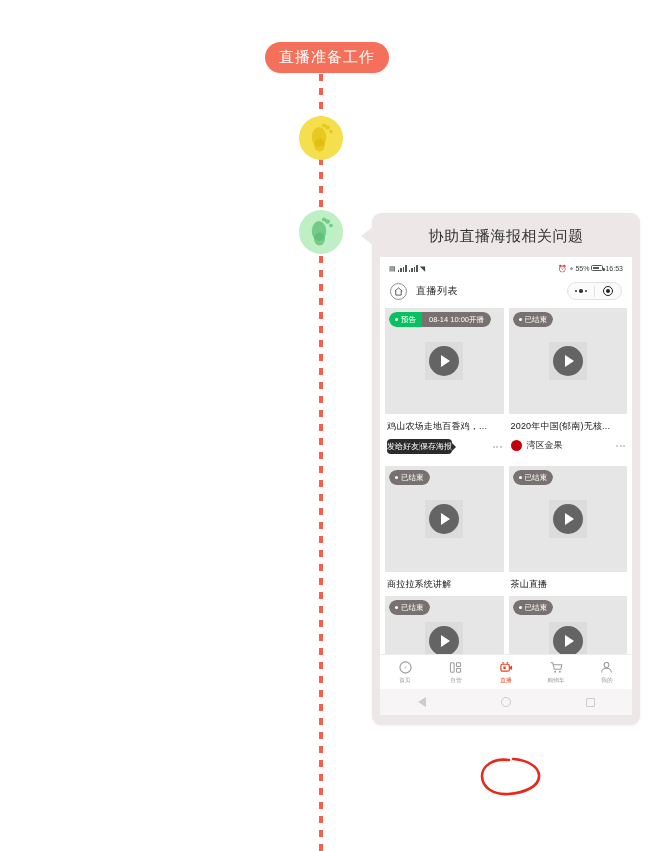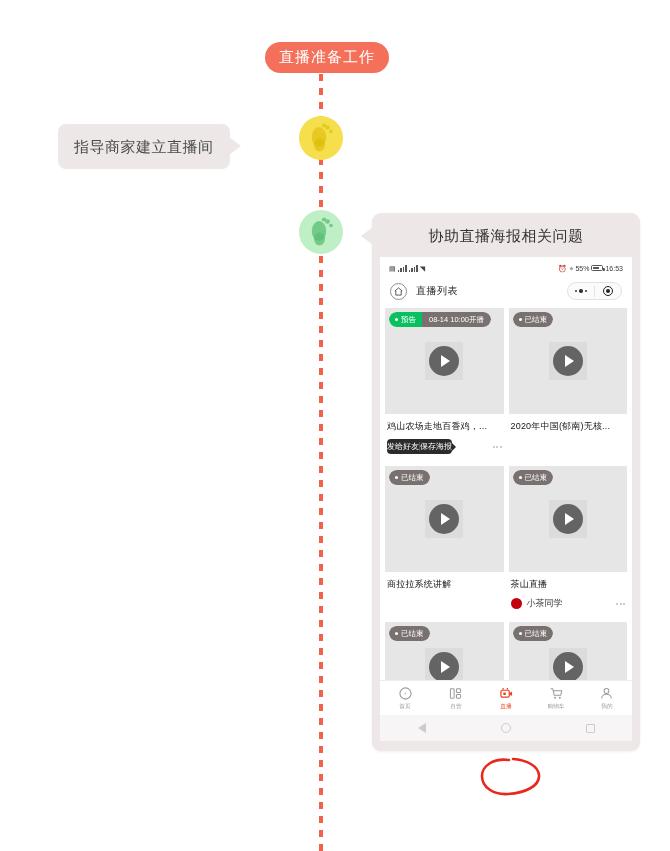--- a/index.html
+++ b/index.html
@@ -302,24 +302,20 @@
 </style>
 </head>
 <body>
 
 <div id="root">
 
   <div class="timeline-line"></div>
 
   <div class="top-pill">直播准备工作</div>
 
-  <div class="callout callout-left">
-    <span>指导商家建立直播间</span>
-    <span class="tail"></span>
-  </div>
 
   <div class="node yellow">
     <svg viewBox="0 0 26 30">
       <ellipse cx="11" cy="14" rx="7.2" ry="10" fill="#D9B800" opacity="0.55"></ellipse>
       <ellipse cx="19.5" cy="4.5" rx="2.4" ry="2.2" fill="#D9B800" opacity="0.55"></ellipse>
       <ellipse cx="23" cy="8.5" rx="1.9" ry="1.8" fill="#D9B800" opacity="0.55"></ellipse>
       <ellipse cx="16" cy="2.5" rx="2.1" ry="2" fill="#D9B800" opacity="0.55"></ellipse>
       <ellipse cx="11.5" cy="22" rx="5.5" ry="6.5" fill="#D9B800" opacity="0.55"></ellipse>
     </svg>
   </div>
@@ -436,20 +432,31 @@
                   <b style="font-weight:400">已结束</b>
                 </span>
             </div>
             <div class="playwrap">
                 <div class="play">
                   <span></span>
                 </div>
               </div>
           </div>
           <div class="card-title">2020年中国(郁南)无核...</div>
+          <div class="card-meta">
+            <div class="author">
+              <span class="avatar"></span>
+              <span class="author-name">湾区金果</span>
+            </div>
+            <div class="meta-dots">
+                <i></i>
+                <i></i>
+                <i></i>
+              </div>
+          </div>
         </div>
 
         <div class="card">
           <div class="thumb">
             <div class="badge">
               <span class="state ended">
                   <i></i>
                   <b style="font-weight:400">已结束</b>
                 </span>
             </div>
@@ -470,31 +477,20 @@
                   <b style="font-weight:400">已结束</b>
                 </span>
             </div>
             <div class="playwrap">
                 <div class="play">
                   <span></span>
                 </div>
               </div>
           </div>
           <div class="card-title">茶山直播</div>
-          <div class="card-meta">
-            <div class="author">
-              <span class="avatar"></span>
-              <span class="author-name">小茶同学</span>
-            </div>
-            <div class="meta-dots">
-                <i></i>
-                <i></i>
-                <i></i>
-              </div>
-          </div>
         </div>
 
         <div class="card">
           <div class="thumb" style="height:58px">
             <div class="badge">
               <span class="state ended">
                   <i></i>
                   <b style="font-weight:400">已结束</b>
                 </span>
             </div>

